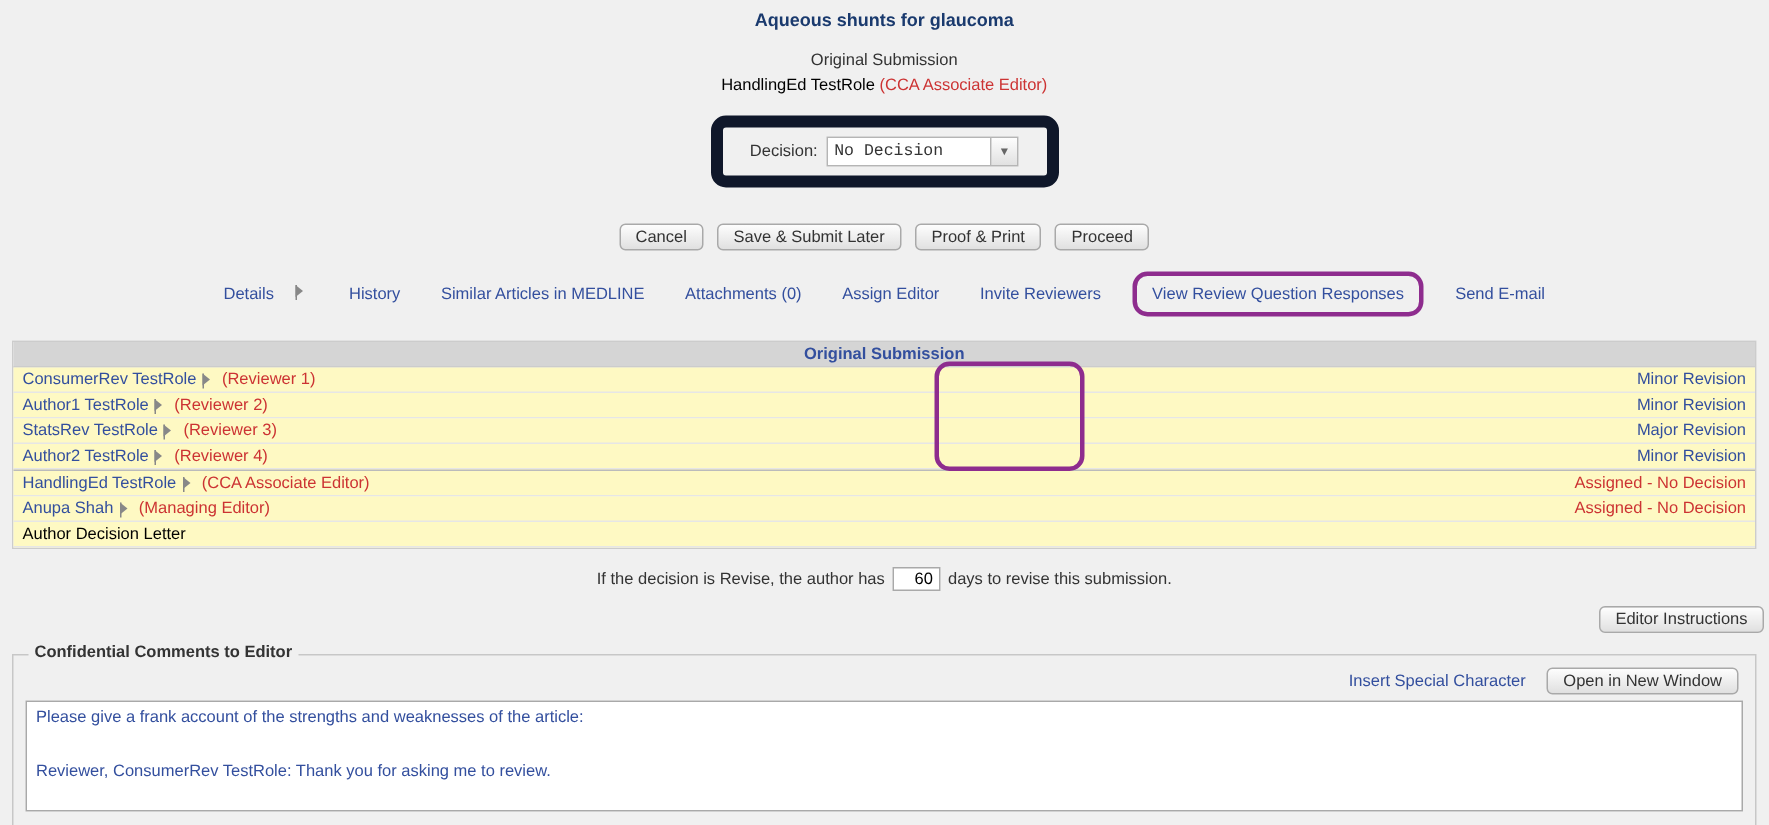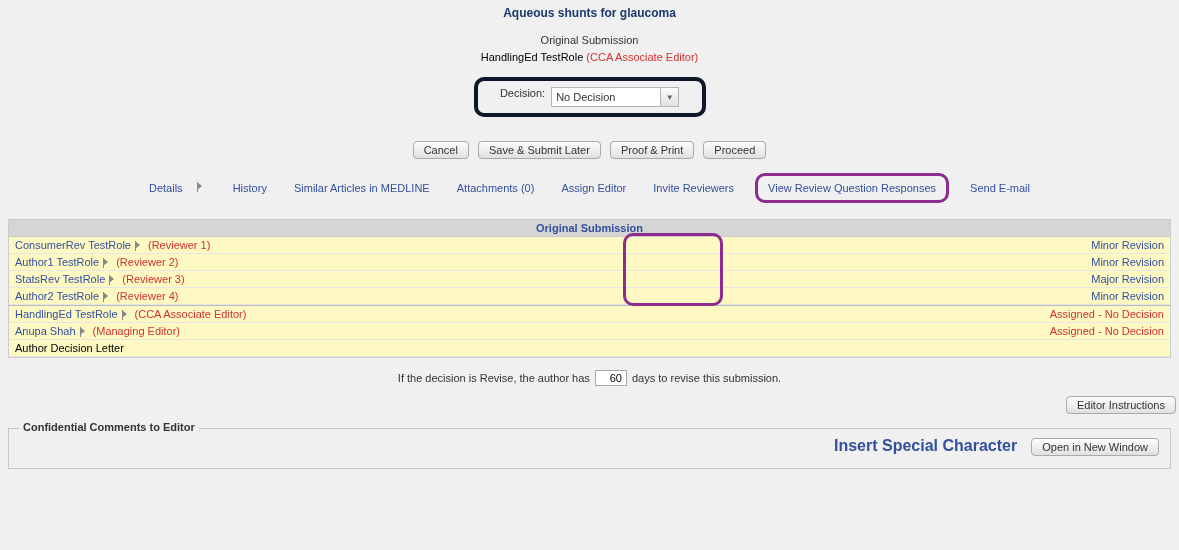--- a/index.html
+++ b/index.html
@@ -21,36 +21,38 @@
     text-align: center;
     font-size: 11px;
     margin-top: 12px;
     line-height: 1.5;
   }
   .handling-line { color: #000; }
   .red-text { color: #cc3333; }
   .decision-box {
     width: 232px;
     margin: 12px auto 0 auto;
-    border: 4px solid #0f172a;
+    border: 8px solid #0f172a;
     border-radius: 10px;
     padding: 6px 10px;
     display: flex;
+    align-items: center;
     justify-content: center;
     gap: 6px;
   }
   .decision-label { font-size: 11px; }
   .decision-select {
     display: inline-flex;
     align-items: center;
     border: 1px solid #b5b5b5;
     background: #fff;
     height: 20px;
     width: 128px;
     font-size: 11px;
+    font-family: Liberation Mono, monospace;
   }
   .decision-select .sel-text {
     flex: 1;
     padding: 0 4px;
     color: #333;
   }
   .decision-select .sel-btn {
     width: 18px;
     height: 100%;
     background: linear-gradient(#fdfdfd, #e1e1e1);
@@ -190,23 +192,22 @@
     font-size: 11px;
     color: #333;
   }
   .fieldset-toolbar {
     text-align: right;
     margin-bottom: 4px;
   }
   .fieldset-toolbar a {
     color: #334f9e;
     text-decoration: none;
-    font-size: 16px;
+    font-size: 11px;
     margin-right: 8px;
-    font-weight: bold;
   }
   .comments-area {
     width: 100%;
     height: 74px;
     border: 1px solid #a9a9a9;
     background: #fff;
     padding: 4px 6px;
     font-family: Verdana, Geneva, sans-serif;
     font-size: 11px;
     color: #334f9e;
@@ -330,13 +331,17 @@
 <div class="editor-instr-row">
   <span class="btn">Editor Instructions</span>
 </div>
 
 <div class="fieldset-wrap">
   <div class="fieldset-legend">Confidential Comments to Editor</div>
   <div class="fieldset-toolbar">
     <a href="#">Insert Special Character</a>
     <span class="btn">Open in New Window</span>
   </div>
+  <textarea class="comments-area" id="comments-ta" style="">Please give a frank account of the strengths and weaknesses of the article:
+
+
+Reviewer, ConsumerRev TestRole: Thank you for asking me to review.</textarea>
 </div>
 
 </body></html>

